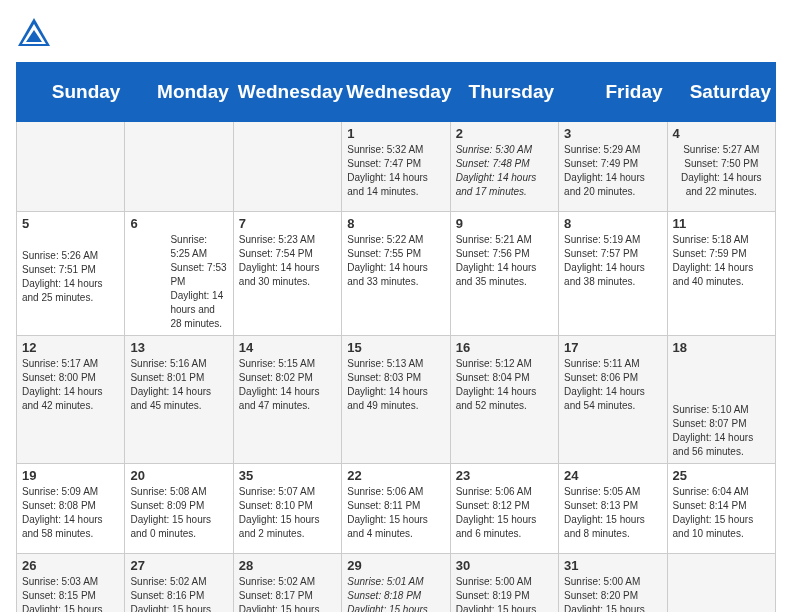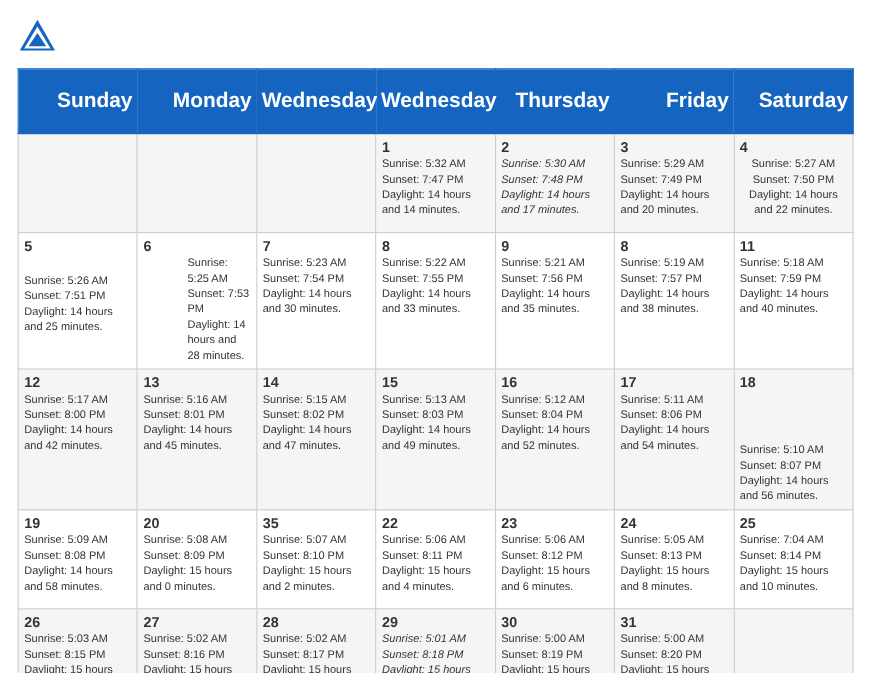--- a/index.html
+++ b/index.html
@@ -280,21 +280,21 @@
 Daylight: 15 hours and 6 minutes.</div>
         </td>
         <td>
           <span class="day-num">24</span>
           <div class="day-info" style="white-space: pre-line;">Sunrise: 5:05 AM
 Sunset: 8:13 PM
 Daylight: 15 hours and 8 minutes.</div>
         </td>
         <td>
           <span class="day-num">25</span>
-          <div class="day-info" style="white-space: pre-line;">Sunrise: 7:04 AM
+          <div class="day-info" style="white-space: pre-line;">Sunrise: 6:04 AM
 Sunset: 8:14 PM
 Daylight: 15 hours and 10 minutes.</div>
         </td>
       </tr>
       <tr>
         <td>
           <span class="day-num">26</span>
           <div class="day-info" style="white-space: pre-line;">Sunrise: 5:03 AM
 Sunset: 8:15 PM
 Daylight: 15 hours and 11 minutes.</div>

